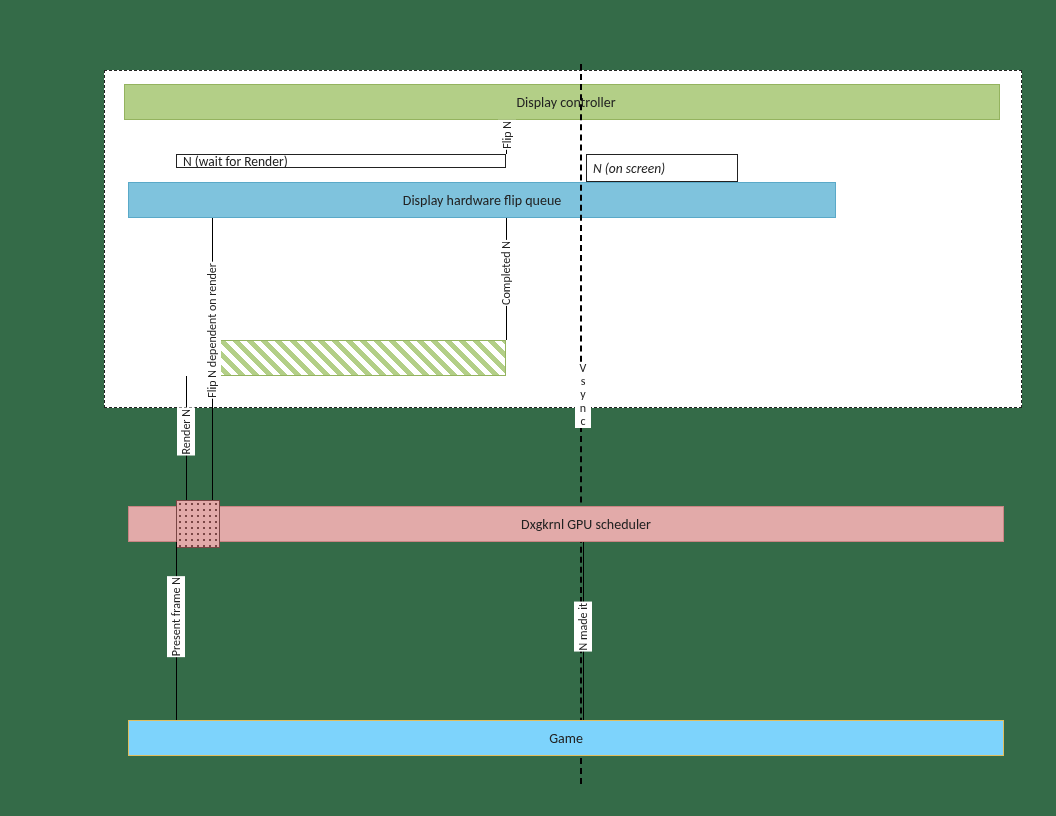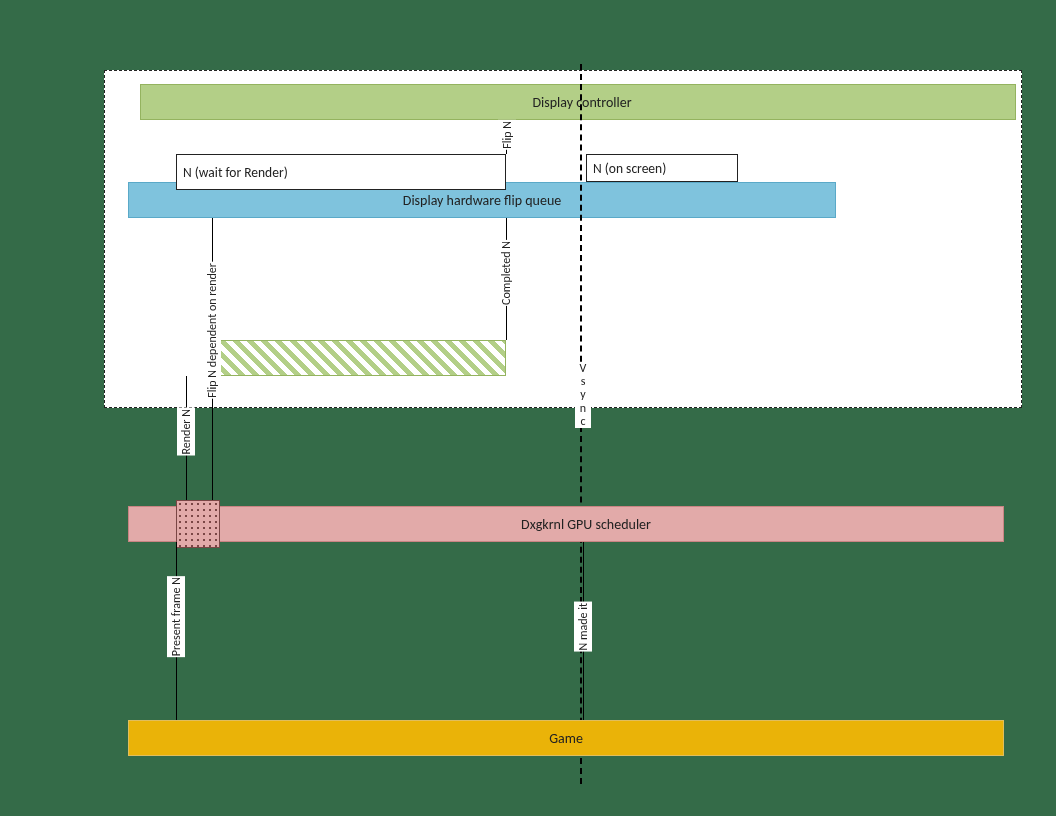--- a/index.html
+++ b/index.html
@@ -30,21 +30,21 @@
     align-items: center;
     justify-content: center;
     box-sizing: border-box;
   }
   .lane span {
     background: transparent;
   }
   .green { background: #b3cf87; border: 1px solid #94b35f; }
   .blue  { background: #7fc3dd; border: 1px solid #5aa9c8; }
   .pink  { background: #e2aaa9; border: 1px solid #c98483; padding-left: 40px; }
-  .yellow{ background: #eab308; border: 1px solid #e0be5e; }
+  .yellow{ background: #7dd3fc; border: 1px solid #e0be5e; }
   .box {
     position: absolute;
     background: #fff;
     border: 1px solid #222;
     display: flex;
     align-items: center;
     padding-left: 6px;
     box-sizing: border-box;
     font-size: 13.5px;
   }
@@ -95,33 +95,33 @@
     border: 1px solid #7a4645;
   }
 </style>
 </head>
 <body>
 
 <div class="canvas">
 
   <div class="dashed-box" style="left:104px; top:70px; width:916px; height:336px;"></div>
 
-  <div class="lane green" style="left:140px; top:84px; width:876px;padding-left:8px;">
+  <div class="lane green" style="left:124px; top:84px; width:876px;padding-left:8px;">
     <span>Display controller</span>
   </div>
 
   <div class="lane blue" style="left:128px; top:182px; width:708px;">
     <span>Display hardware flip queue</span>
   </div>
 
-  <div class="box" style="left:176px; top:154px; width:330px; height:36px;">
+  <div class="box" style="left:176px; top:154px; width:330px; height:14px;">
     <span>N (wait for Render)</span>
   </div>
 
-  <div class="box" style="left:586px; top:154px; width:152px; height:28px;">
+  <div class="box" style="left:586px; top:154px; width:152px; height:28px;font-style:italic;">
     <span>N (on screen)</span>
   </div>
 
   <div class="vline" style="left:506px; top:120px; height:34px;"></div>
   <div class="vlabel" style="left:498px; top:120px;"><span>Flip N</span></div>
 
 
   <div class="hatched hatch-green" style="left:216px; top:340px; width:290px; height:36px;"></div>
 
   <div class="vline" style="left:506px; top:218px; height:122px;"></div>

